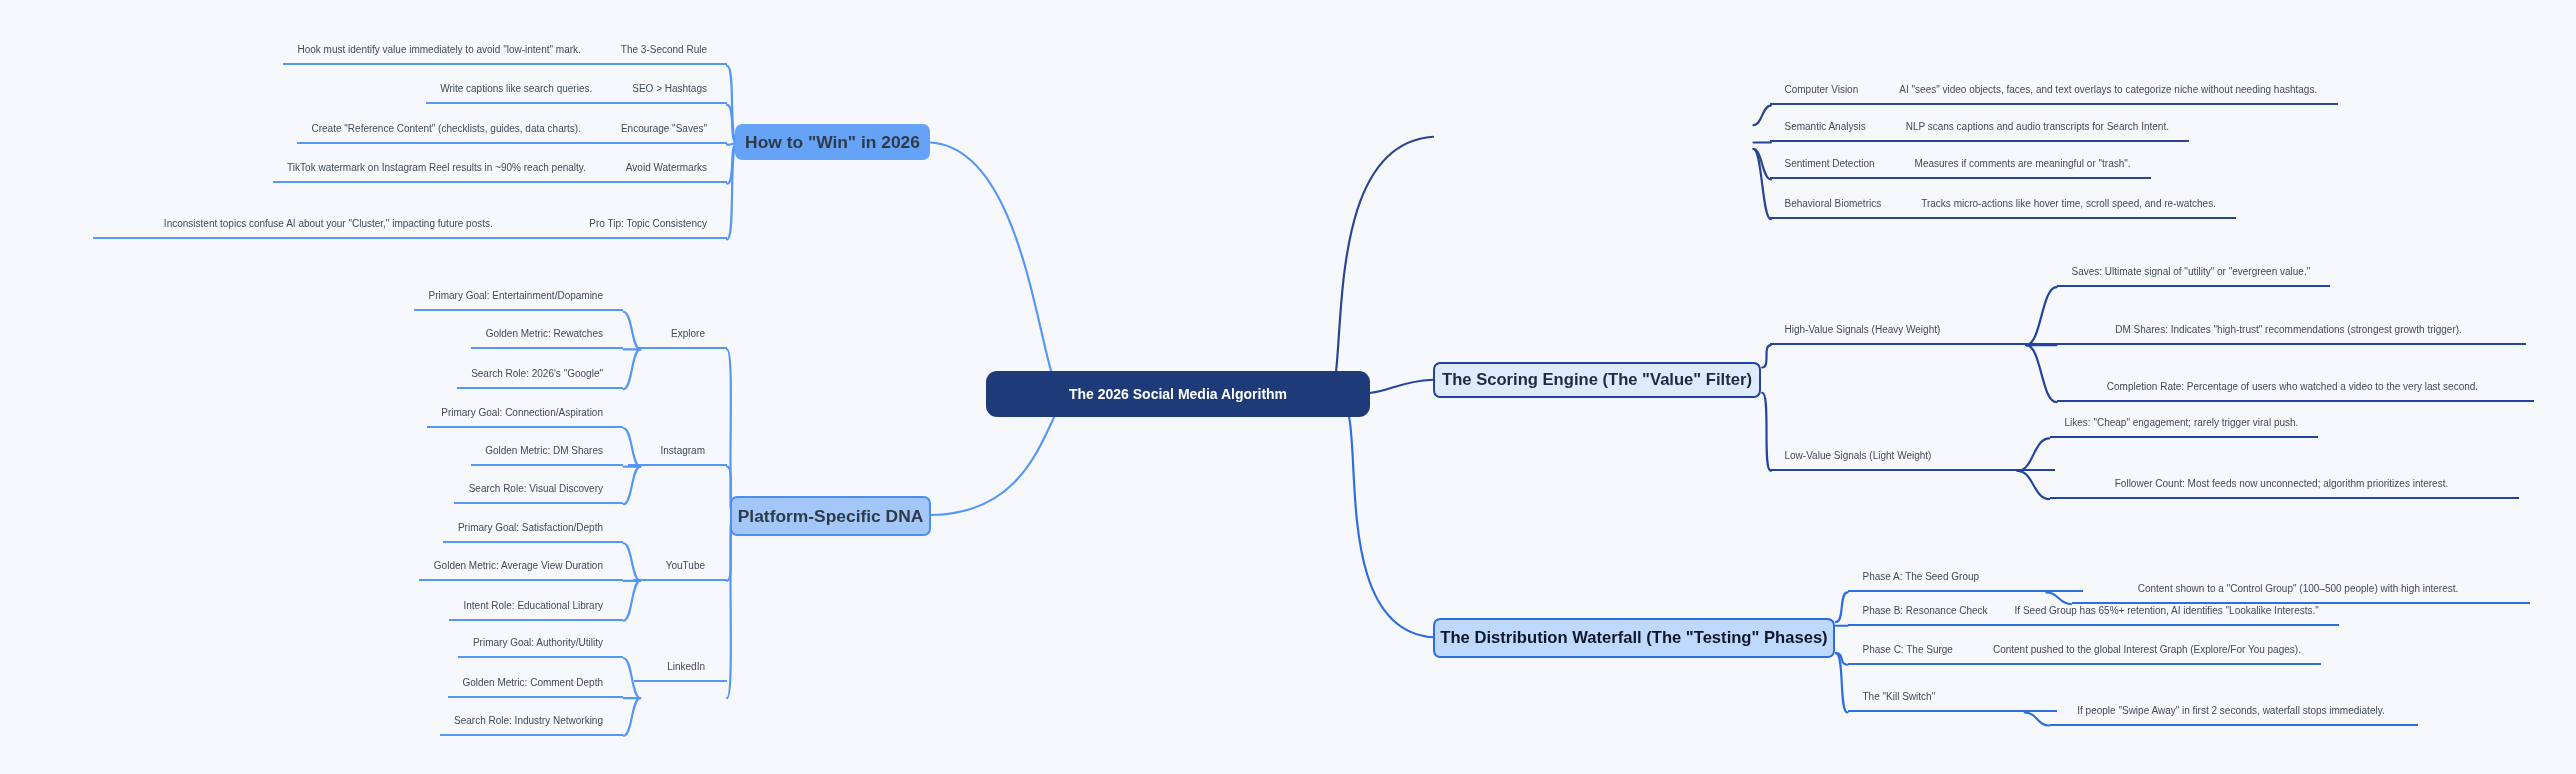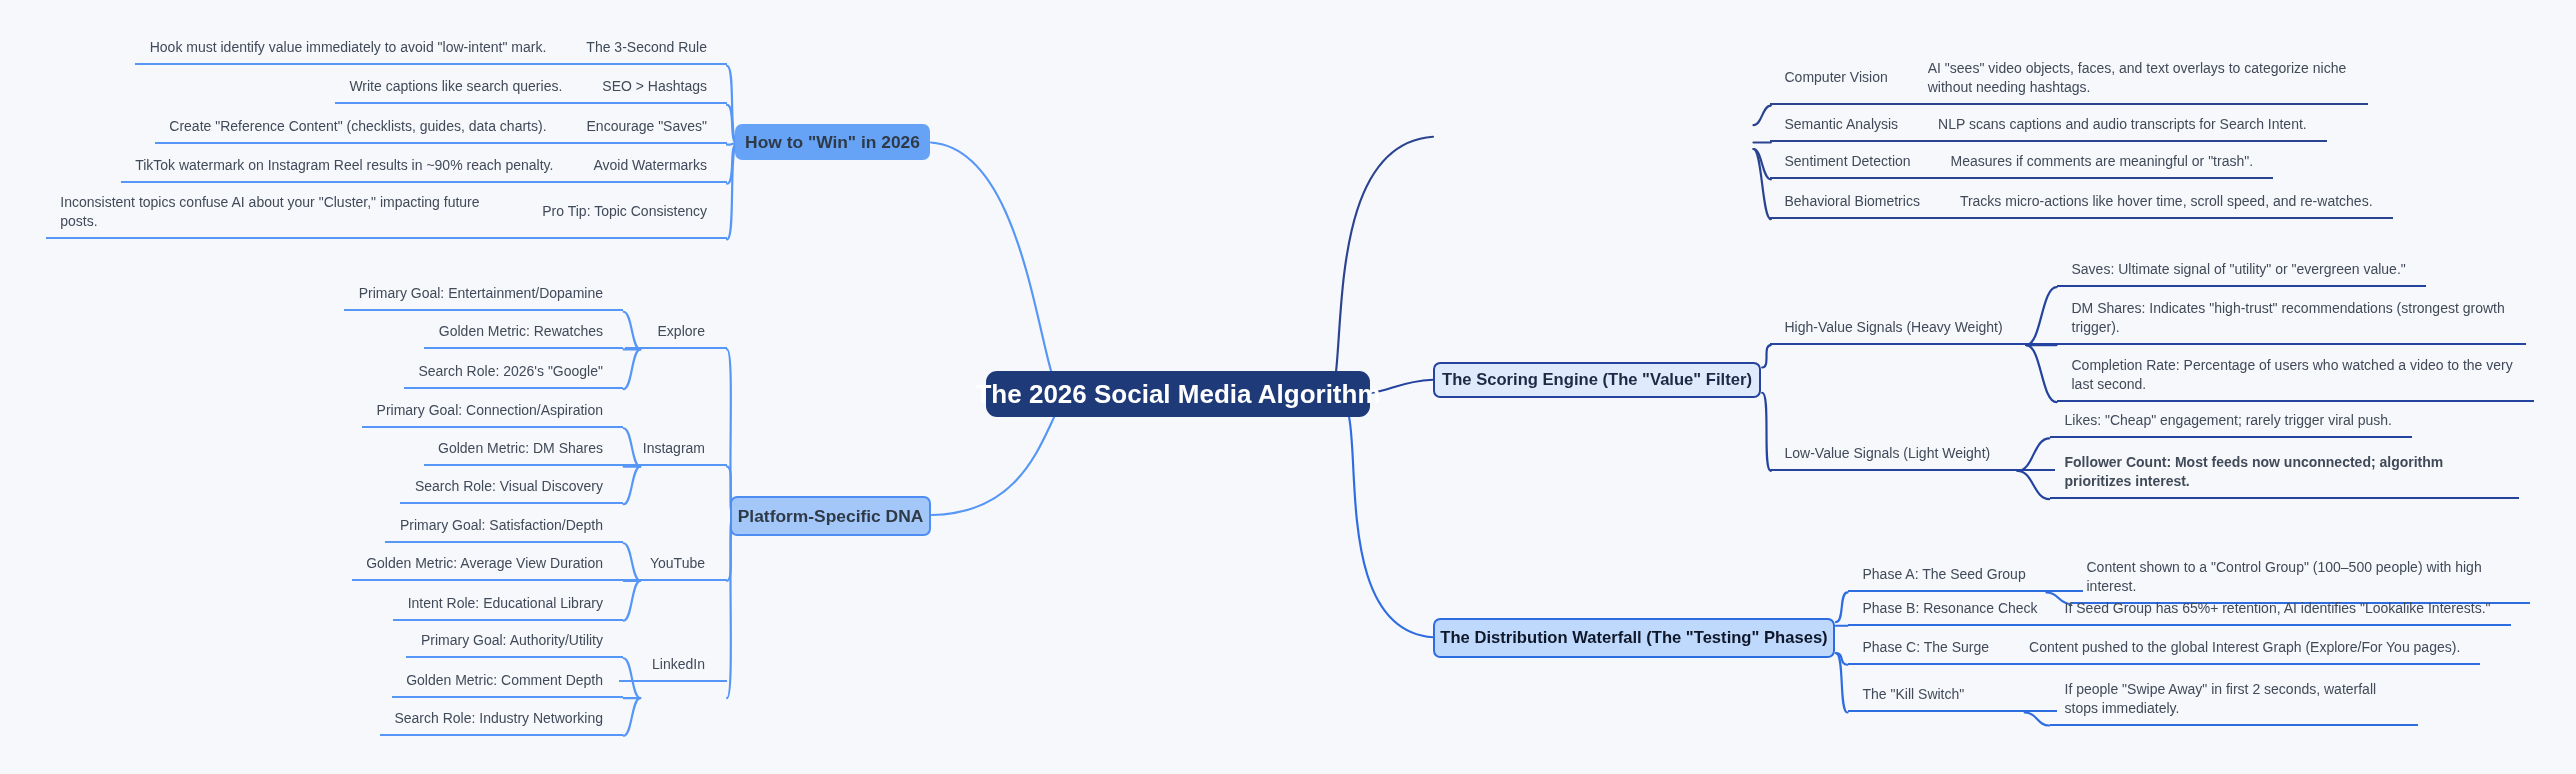--- a/index.html
+++ b/index.html
@@ -1,28 +1,28 @@
 <!DOCTYPE html>
 <html style="font-size:11.6px"><head>
 <meta charset="utf-8">
 <style>
   html,body{margin:0;padding:0;}
   body{width:2576px;height:774px;overflow:hidden;font-family:"Liberation Sans",sans-serif;}
   #stage{position:relative;width:2576px;height:774px;}
   #links{position:absolute;left:0;top:0;z-index:0;}
   .row{position:absolute;z-index:1;display:flex;align-items:flex-end;gap:40px;
        border-bottom:2.2px solid #5696f6;padding:0 20px 6.5px 14.5px;
-       font-size:14px;line-height:1.35;color:#414a58;white-space:nowrap;}
-  .row.vc{align-items:center;}
+       font-size:10px;line-height:1.35;color:#414a58;white-space:nowrap;}
+  .row.vc{align-items:center;text-align:center;}
   .row.l{justify-content:flex-end;}
   .row .wrap{white-space:normal;display:inline-block;}
   .row.plat{padding-left:33px;padding-right:22px;}
   .box{position:absolute;z-index:2;display:flex;align-items:center;justify-content:center;
        border-radius:7.2px;font-weight:bold;white-space:nowrap;box-sizing:border-box;}
-  #box-root{font-size:26px;border-radius:11px;}
+  #box-root{font-size:14px;border-radius:11px;}
   #box-win,#box-dna{font-size:17.4px;}
   #box-intel,#box-score,#box-wf{font-size:16.6px;}
 </style>
 </head>
 <body style="background: rgb(246, 248, 252);">
 
 <div id="stage">
   <svg id="links" width="2576" height="774" viewBox="0 0 3559 1070">
       <path d="M 1286 197 C 1400 205 1428 430 1452 513" fill="none" stroke="#5696f6" stroke-width="3" stroke-linecap="round"></path>
       <path d="M 1287 712 C 1400 710 1432 628 1456 577" fill="none" stroke="#5696f6" stroke-width="3" stroke-linecap="round"></path>
@@ -180,21 +180,21 @@
     <div class="row vc" style="border-bottom-color: rgb(36, 67, 158); left: 2057px; bottom: 372px;">
       <span class="wrap" style="width: 442px;">Completion Rate: Percentage of users who watched a video to the very last second.</span>
     </div>
     <div class="row" style="border-bottom-color: rgb(36, 67, 158); left: 1770px; bottom: 303px; width: 250px;">
       <span>Low-Value Signals (Light Weight)</span>
     </div>
     <div class="row vc" style="border-bottom-color: rgb(36, 67, 158); left: 2050px; bottom: 336px;">
       <span>Likes: "Cheap" engagement; rarely trigger viral push.</span>
     </div>
     <div class="row vc" style="border-bottom-color: rgb(36, 67, 158); left: 2050px; bottom: 275px;">
-      <span class="wrap" style="width: 434px; font-weight: bold;">Follower Count: Most feeds now unconnected; algorithm prioritizes interest.</span>
+      <span class="wrap" style="width: 434px;">Follower Count: Most feeds now unconnected; algorithm prioritizes interest.</span>
     </div>
     <div class="row" style="border-bottom-color: rgb(46, 108, 226); left: 1848px; bottom: 182px; width: 200px;">
       <span>Phase A: The Seed Group</span>
     </div>
     <div class="row vc" style="border-bottom-color: rgb(46, 108, 226); left: 2072px; bottom: 170px;">
       <span class="wrap" style="width: 423px;">Content shown to a "Control Group" (100–500 people) with high interest.</span>
     </div>
     <div class="row" style="border-bottom-color: rgb(46, 108, 226); left: 1848px; bottom: 148px; gap: 27px;">
       <span>Phase B: Resonance Check</span>
       <span>If Seed Group has 65%+ retention, AI identifies "Lookalike Interests."</span>

